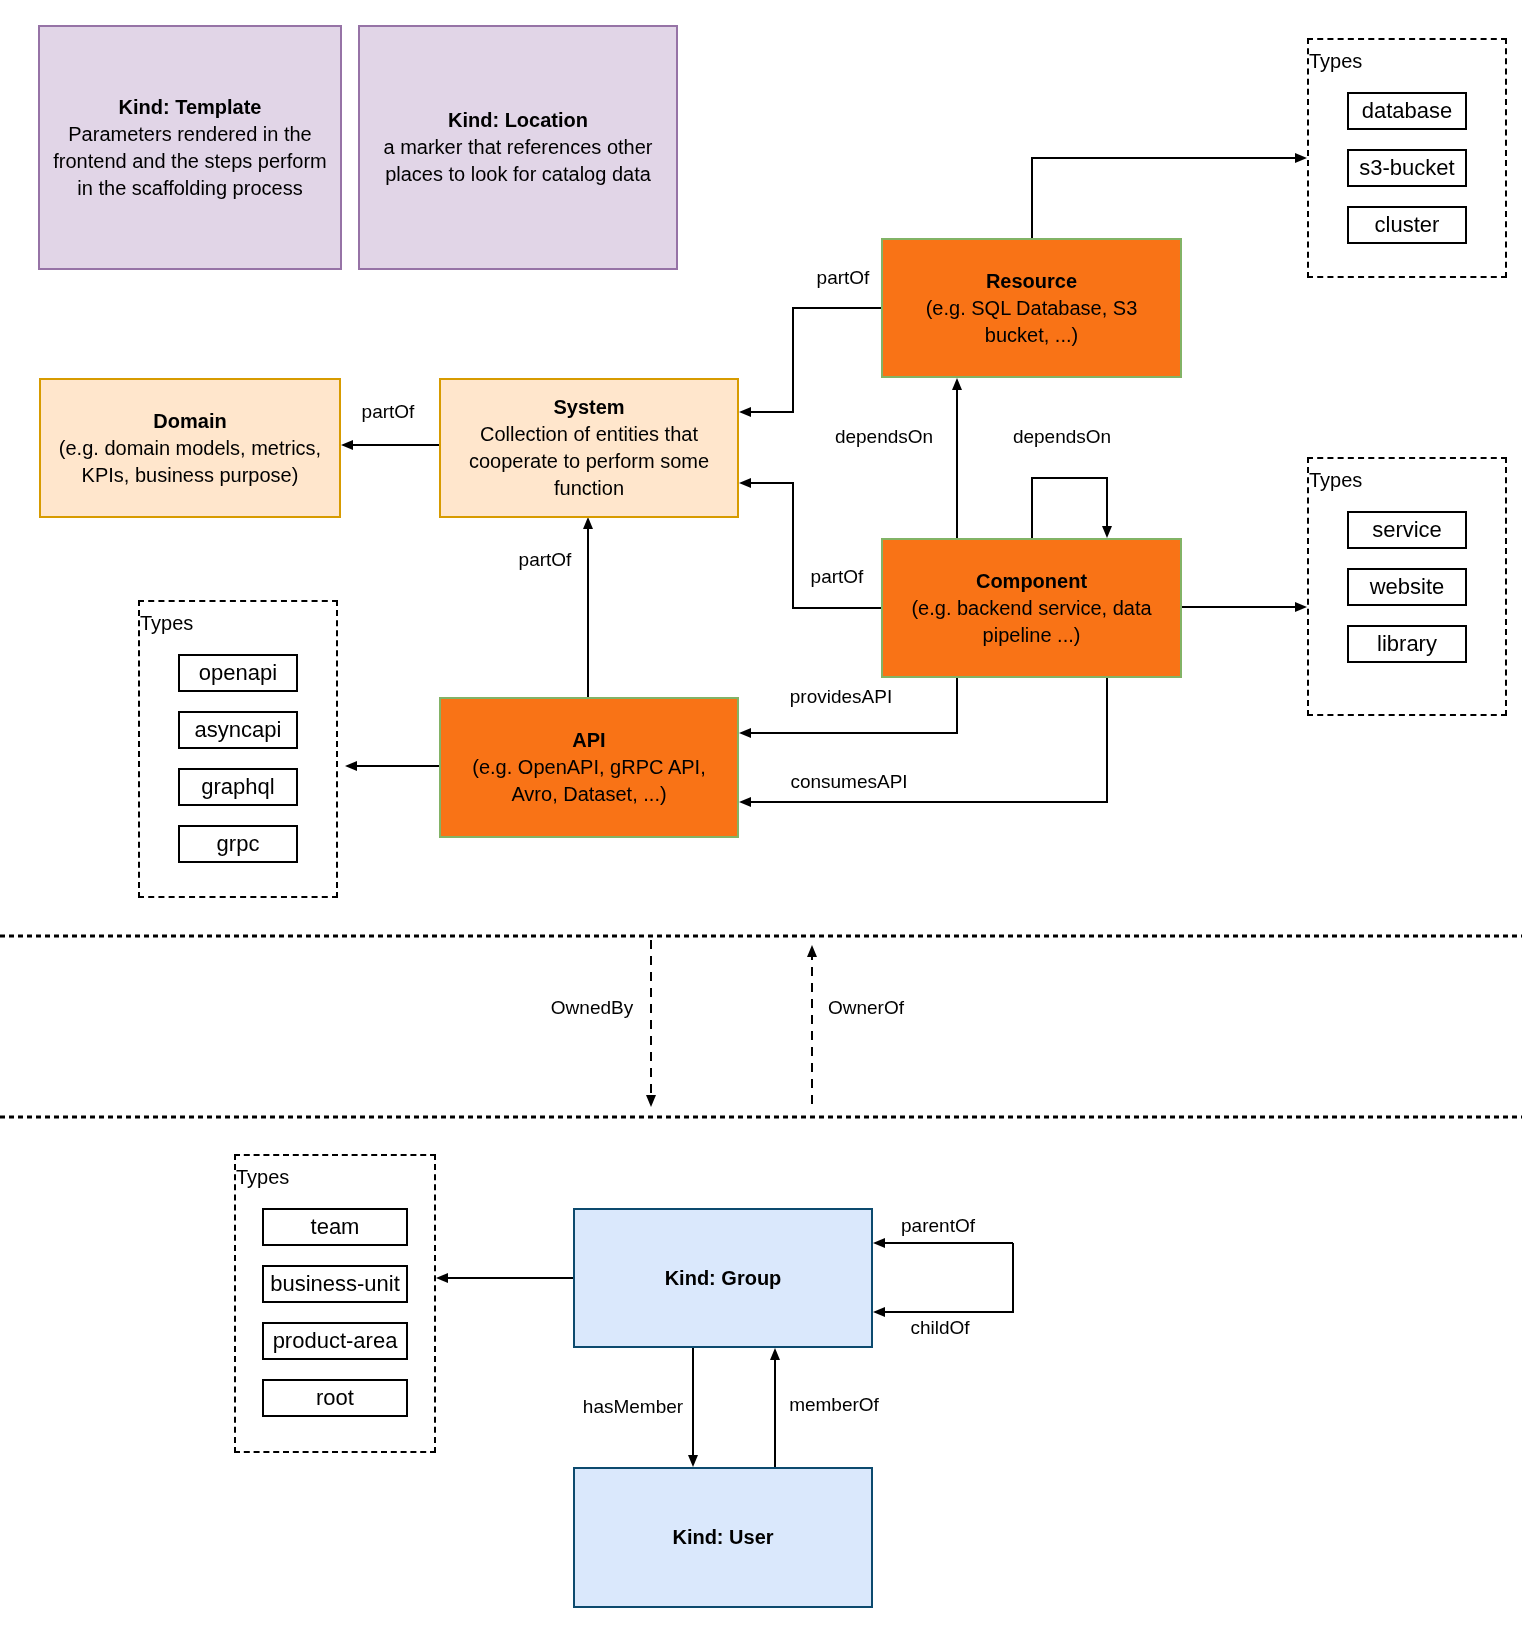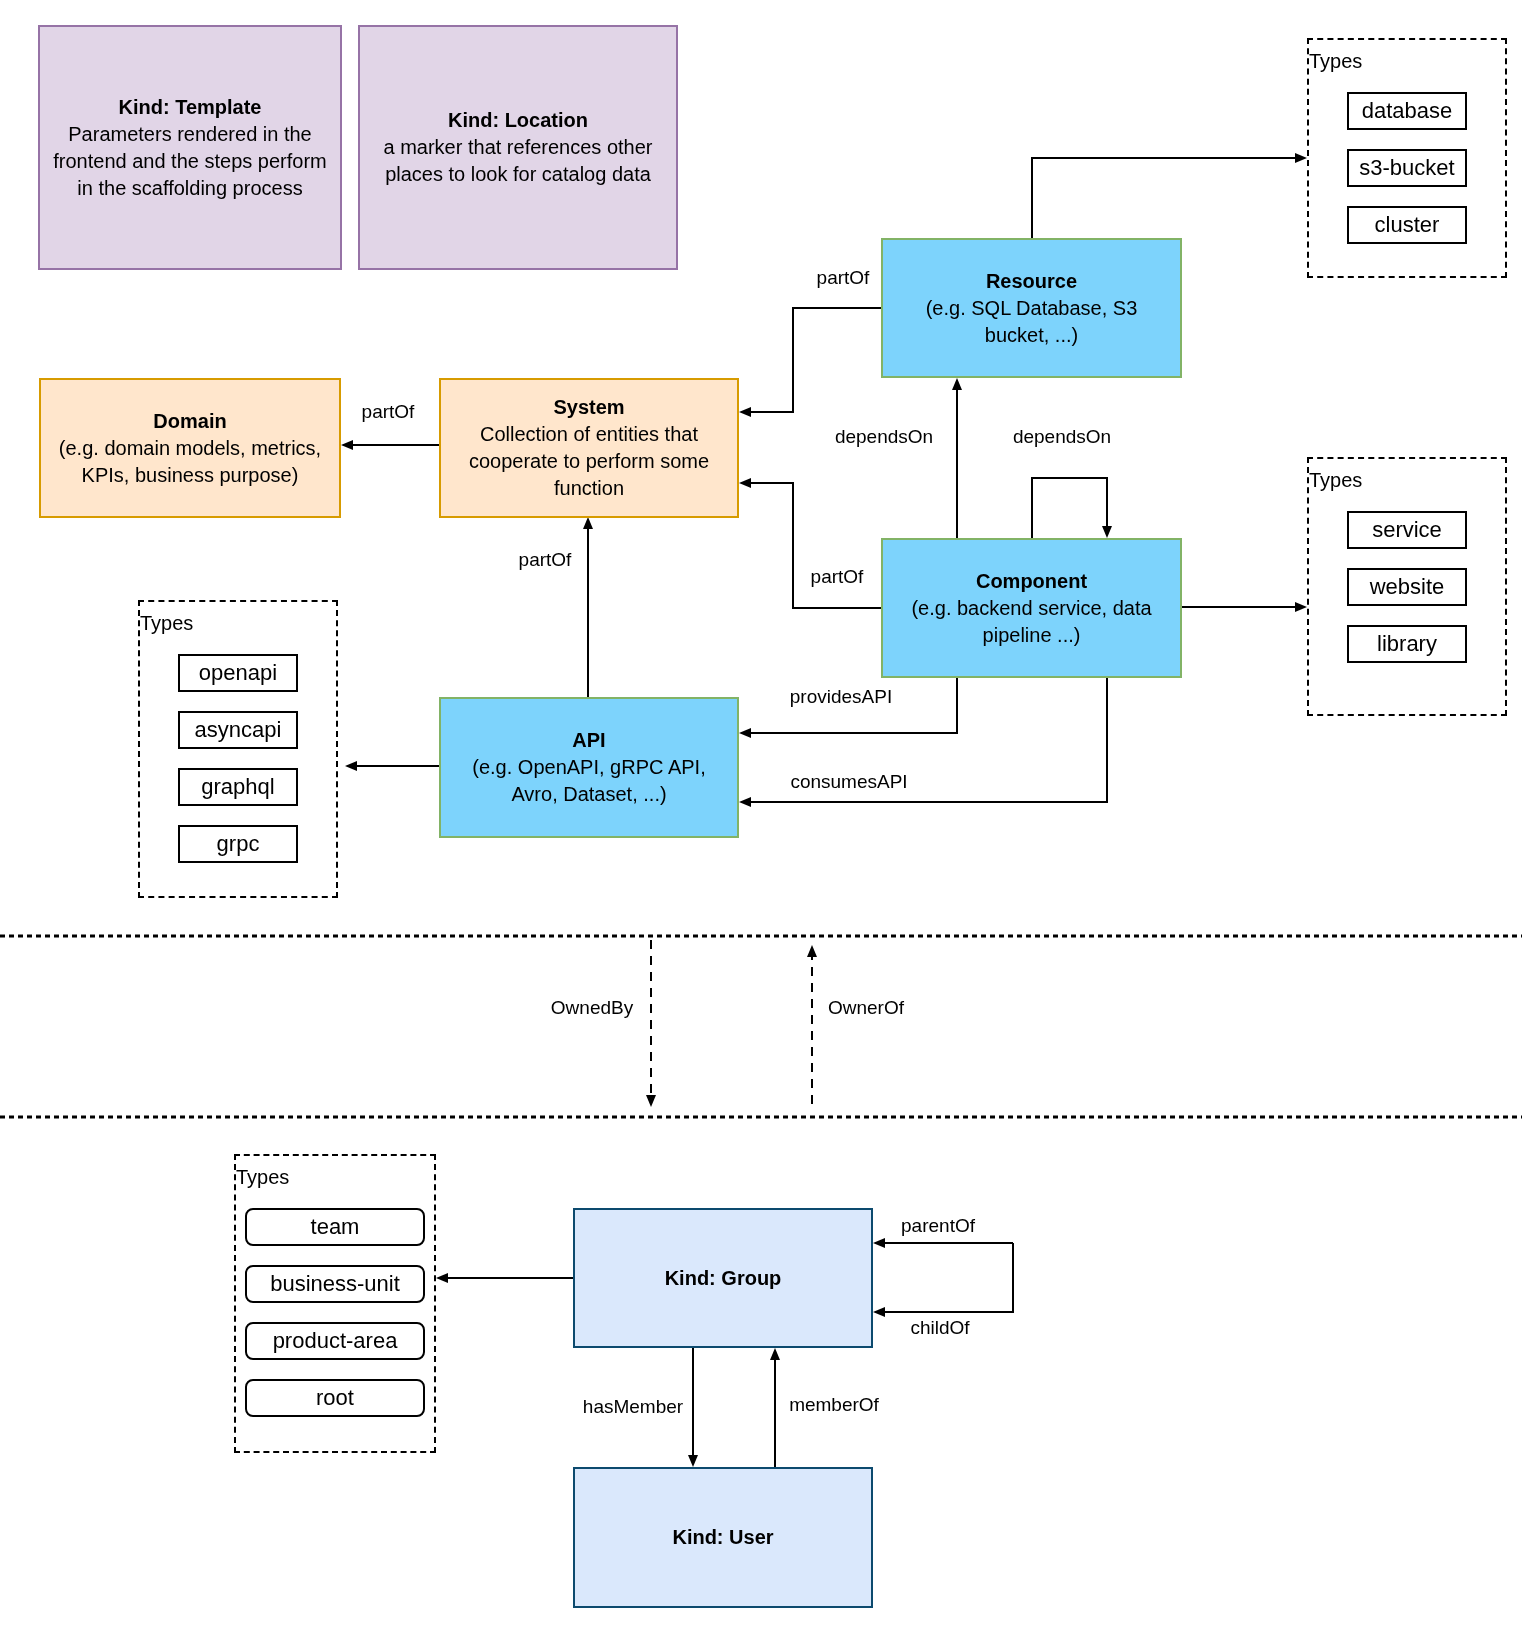--- a/index.html
+++ b/index.html
@@ -4,28 +4,28 @@
 <style>
   html,body{margin:0;padding:0;background:#ffffff;}
   body{font-family:"Liberation Sans", sans-serif;color:#000;}
   .canvas{position:relative;width:1522px;height:1628px;background:#fff;overflow:hidden;}
   .edges{position:absolute;left:0;top:0;pointer-events:none;}
   .node{position:absolute;box-sizing:border-box;display:flex;flex-direction:column;
         align-items:center;justify-content:center;text-align:center;padding:18px 8px;}
   .node-title{font-weight:bold;font-size:20px;line-height:27px;}
   .node-body{font-size:20px;line-height:27px;}
   .purple{background:#E1D5E7;border:2px solid #9673A6;}
-  .green {background:#7dd3fc;border:2px solid #82B366;}
+  .green {background:#f97316;border:2px solid #82B366;}
   .orange{background:#FFE6CC;border:2px solid #D79B00;}
   .blue  {background:#DAE8FC;border:2px solid #0c4a6e;}
   .tpanel{position:absolute;box-sizing:border-box;border:2px dashed #000;background:#fff;}
   .tpanel-header{font-size:20px;text-align:left;margin-top:10px;}
   .titem{box-sizing:border-box;width:120px;height:38px;line-height:34px;border:2px solid #000;
          margin:19px auto 0;text-align:center;font-size:22px;background:#fff;}
-  .tpanel.wide .titem{width:180px;border-radius:8px;}
+  .tpanel.wide .titem{width:146px;}
   .edge-label{position:absolute;transform:translate(-50%,-50%);font-size:19px;
               white-space:nowrap;line-height:22px;}
 </style>
 </head>
 <body>
 
 <div class="canvas">
 
   <svg class="edges" width="1522" height="1628" viewBox="0 0 1522 1628">
     <defs>

